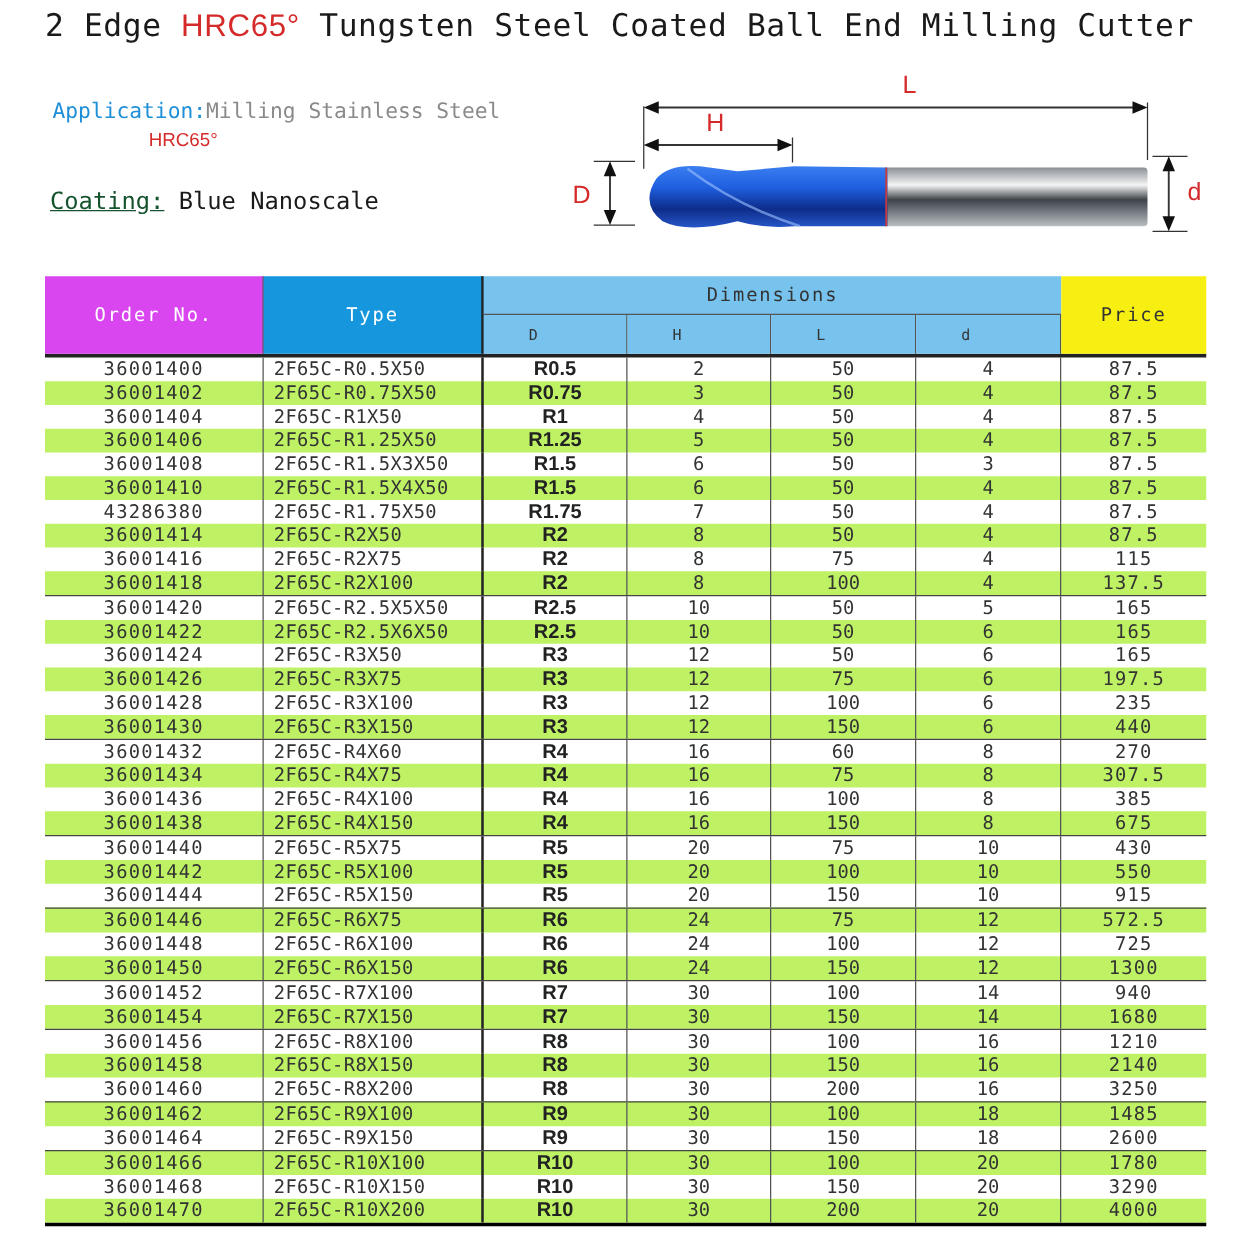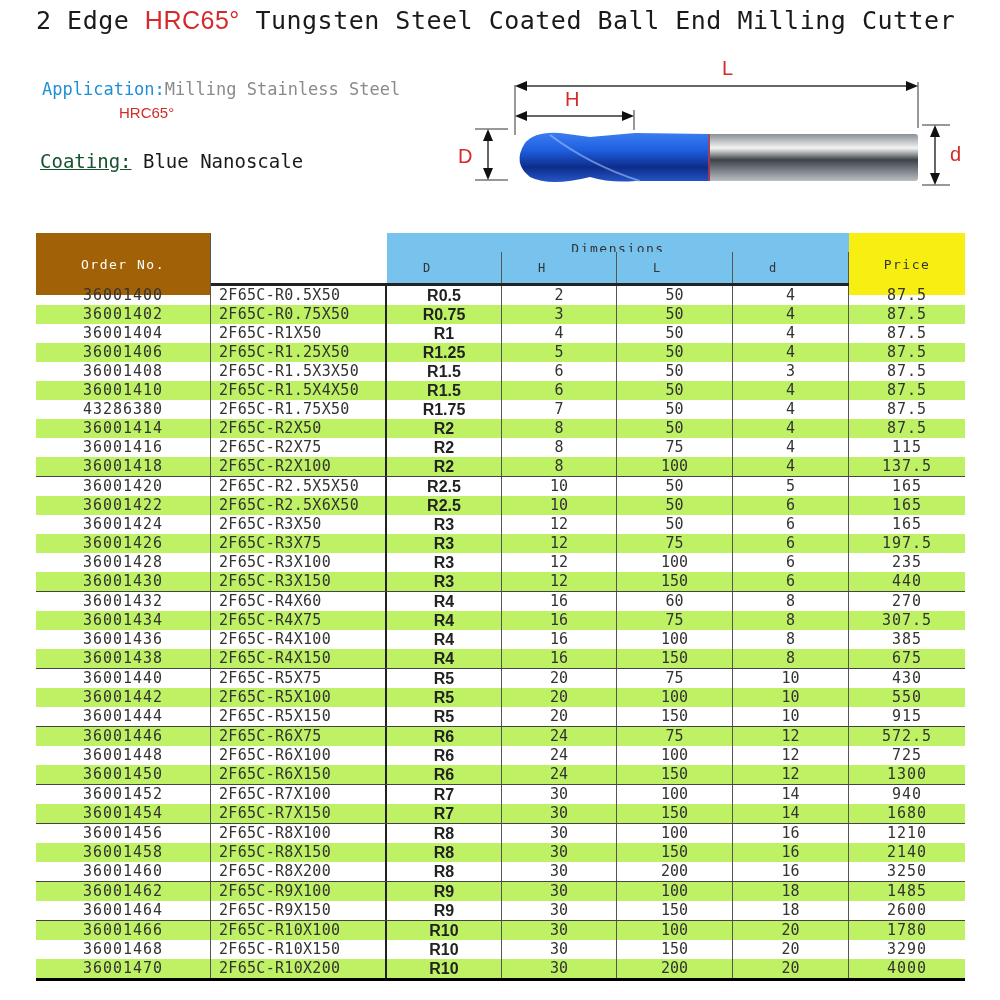--- a/index.html
+++ b/index.html
@@ -10,23 +10,23 @@
   .app { position:absolute; left:42px; top:77px; font-size:17px; line-height:25px; }
   .app .lbl { color:#1e8fd6; }
   .app .gray { color:#8a8a8a; }
   .app .red { color:#d52a2a; font-family:"Liberation Sans",sans-serif; }
   .app .indent { padding-left:77px; display:block; }
   .coat { position:absolute; left:40px; top:150px; font-size:19px; }
   .coat .lbl { color:#14532d;text-decoration:underline; }
   .diagram { position:absolute; left:440px; top:55px; width:540px; height:140px; }
   .table-wrap { position:absolute; left:36px; top:221px; width:929px; }
   .hdr { position:relative; height:62px; border-bottom:3px solid #222; }
-  .hcell { position:absolute; top:12px; display:flex; align-items:center; justify-content:center;
-           font-size:13px; letter-spacing:1.5px; color:#fff; box-sizing:border-box; }
-  .h-order { left:0; width:175px; height:62px; background:#a16207; border-right:1px solid #555; }
+  .hcell { position:absolute; top:0; display:flex; align-items:center; justify-content:center;
+           font-size:15px; letter-spacing:1.5px; color:#fff; box-sizing:border-box; }
+  .h-order { left:0; width:175px; height:62px; background:#d946ef; border-right:1px solid #555; }
   .h-type { left:175px; width:176px; height:62px; background:#1596dd; border-right:2px solid #222; }
   .h-dim { left:351px; width:462px; height:31px; background:#77c3ee; color:#333; border-bottom:1px solid #555; }
   .h-sub { top:31px; height:31px; background:#77c3ee; color:#333; font-size:12px; letter-spacing:0; border-right:1px solid #555; justify-content:flex-start; padding-left:36px;}
   .h-price { left:813px; width:116px; height:62px; background:#f7ef12; color:#333; }
   .rows { position:relative; padding-top:0; border-bottom:3px solid #000000; }
   .row { display:flex; height:19px; line-height:19px; font-size:15px; color:#333; }
   .row.alt { background:#bef264; }
   .row.sep { border-top:1px solid #444; }
   .c { text-align:center; box-sizing:border-box; }
   .c-order { width:175px; border-right:1px solid #555; letter-spacing:1px; }
@@ -101,20 +101,21 @@
   </svg>
   <span style="position:absolute;left:282px;top:2px;color:#d52a2a;font-family:'Liberation Sans',sans-serif;font-size:20px;">L</span>
   <span style="position:absolute;left:125px;top:33px;color:#d52a2a;font-family:'Liberation Sans',sans-serif;font-size:20px;">H</span>
   <span style="position:absolute;left:18px;top:90px;color:#d52a2a;font-family:'Liberation Sans',sans-serif;font-size:20px;">D</span>
   <span style="position:absolute;left:510px;top:88px;color:#d52a2a;font-family:'Liberation Sans',sans-serif;font-size:20px;">d</span>
 </div>
 
 <div class="table-wrap">
   <div class="hdr">
     <div class="hcell h-order">Order No.</div>
+    <div class="hcell h-type">Type</div>
     <div class="hcell h-dim">Dimensions</div>
     <div class="hcell h-sub" style="left:351px;width:115px;">D</div>
     <div class="hcell h-sub" style="left:466px;width:115px;">H</div>
     <div class="hcell h-sub" style="left:581px;width:116px;">L</div>
     <div class="hcell h-sub" style="left:697px;width:116px;">d</div>
     <div class="hcell h-price">Price</div>
   </div>
   <div class="rows" id="rows">
       <div class="row">
         <div class="c c-order">36001400</div>

